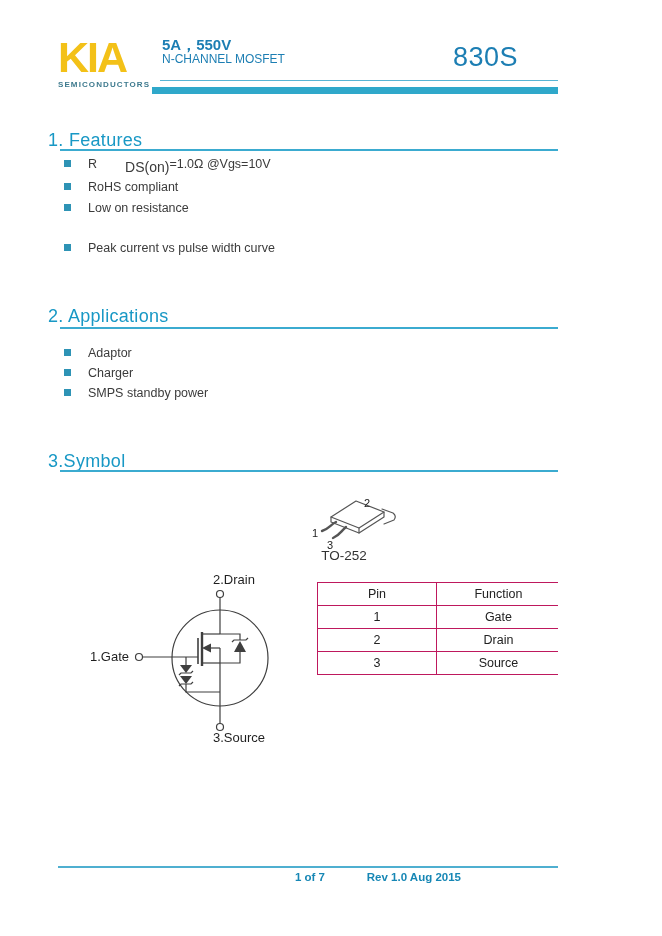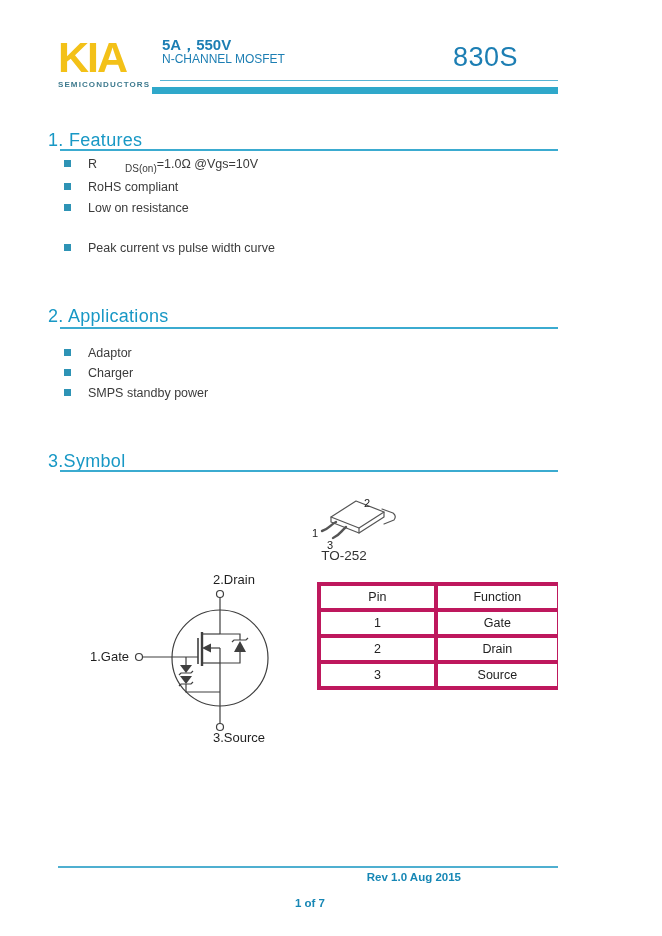--- a/index.html
+++ b/index.html
@@ -15,34 +15,34 @@
   .subtitle1{position:absolute;left:162px;top:36px;font-size:15px;font-weight:bold;color:#1C7EB3;}
   .subtitle2{position:absolute;left:162px;top:52px;font-size:12px;font-weight:normal;color:#1C7EB3;}
   .partnum{position:absolute;right:40px;top:42px;font-size:27px;color:#1C7EB3;letter-spacing:0.5px;}
   .hdr-rule-thin{position:absolute;left:160px;top:80px;width:473px;height:1px;background:#58B4D4;}
   .hdr-rule-thick{position:absolute;left:152px;top:87px;width:472px;height:7px;background:#2FA8CA;}
   
   .sec-heading{position:absolute;left:48px;font-size:18px;font-weight:normal;color:#1898C5;letter-spacing:0.3px;}
   .sec-rule{position:absolute;left:60px;width:580px;height:2px;background:#3BABD0;}
   .li{position:absolute;left:64px;font-size:12.5px;color:#3b3b3b;display:flex;align-items:flex-start;}
   .sq{display:inline-block;width:7px;height:7px;background:#2E93B5;margin:3px 17px 0 0;flex:0 0 auto;}
-  .li sub{font-size:10px;padding-left:28px;}
+  .li sub{font-size:14px;padding-left:28px;}
   
   .pkg-svg{position:absolute;left:300px;top:487px;}
   .ckt-svg{position:absolute;left:82px;top:570px;}
   .pin-table{position:absolute;left:317px;top:582px;width:244px;border-collapse:collapse;
         font-size:12.5px;color:#222;}
-  .pin-table td,.pin-table th{border:4px solid #be185d;text-align:center;height:22px;
+  .pin-table td,.pin-table th{border:1px solid #be185d;text-align:center;height:22px;
         font-weight:normal;padding:0;}
   .pin-table .c1{width:119px;}
   .pin-table .c2{width:124px;}
   
   .ftr-rule{position:absolute;left:58px;top:866px;width:556px;height:2px;background:#4FAFD0;}
   .ftr-page{position:absolute;left:230px;top:871px;width:160px;text-align:center;
-        font-size:11.5px;font-weight:bold;color:#1787B5;margin-top:26px;}
+        font-size:11.5px;font-weight:bold;color:#1787B5;}
   .ftr-rev{position:absolute;right:97px;top:871px;font-size:11.5px;font-weight:bold;color:#1787B5;}
   svg text{font-family:"Liberation Sans", sans-serif;}
 </style>
 </head>
 <body>
 
 <div class="page">
 
   <div class="logo">KIA</div>
   <div class="logo-sub">SEMICONDUCTORS</div>

